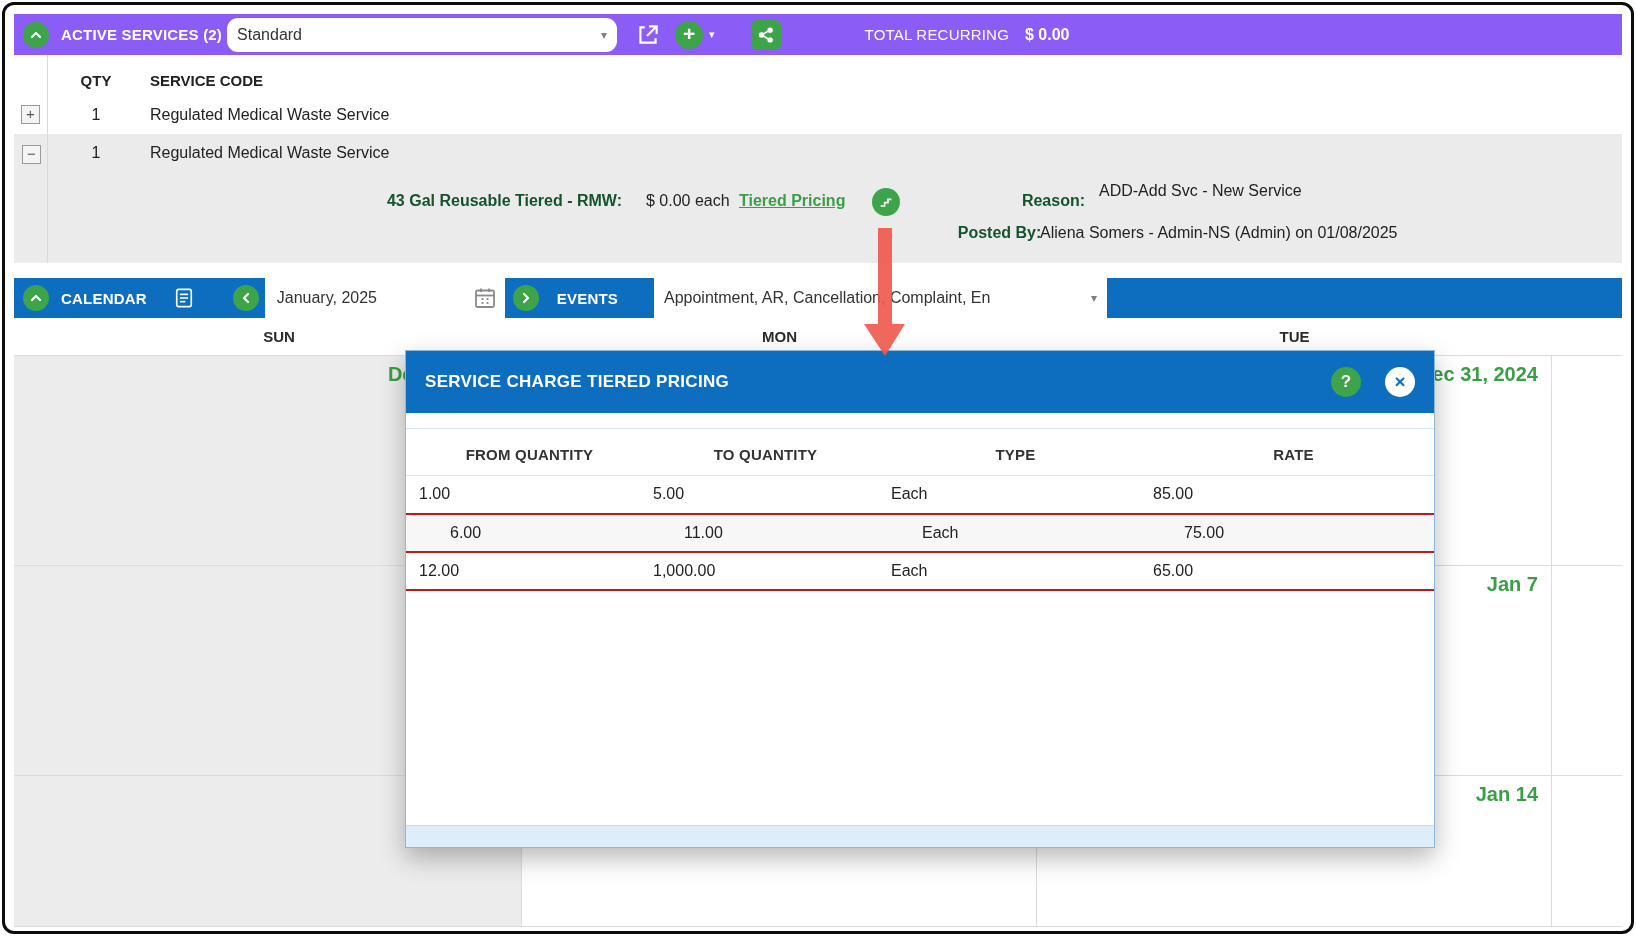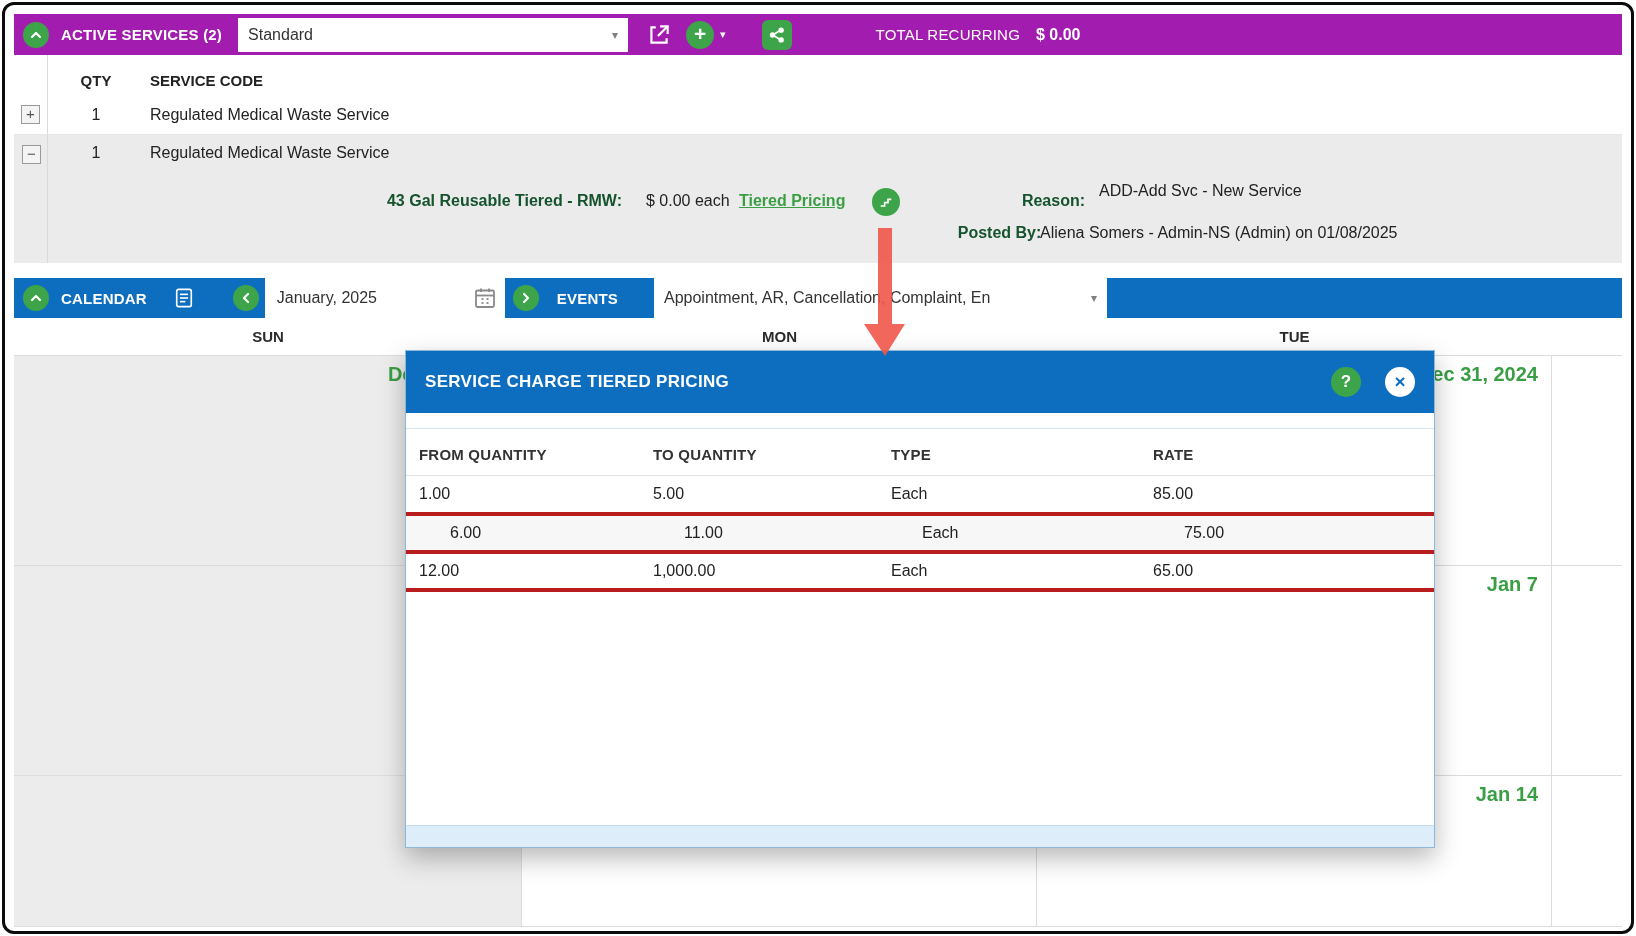--- a/index.html
+++ b/index.html
@@ -3,25 +3,25 @@
 <meta charset="utf-8">
 <style>
   * { margin:0; padding:0; box-sizing:border-box; }
   html,body { width:1636px; height:936px; }
   body { font-family:"Liberation Sans", sans-serif; background:#fff; position:relative; overflow:hidden; }
 
   .screen { position:absolute; left:2px; top:2px; width:1632px; height:932px; border-radius:12px; overflow:hidden; background:#fff; }
   .frame-border { position:absolute; left:2px; top:2px; width:1632px; height:932px; border:3px solid #0b0b0b; border-radius:12px; z-index:40; pointer-events:none; }
 
   
-  .topbar { position:absolute; left:12px; top:12px; width:1608px; height:41px; background:#a21caf; display:flex; align-items:center; padding-left:9px; z-index:2; }
+  .topbar { position:absolute; left:12px; top:12px; width:1608px; height:41px; background:#8b5cf6; display:flex; align-items:center; padding-left:9px; z-index:2; }
   .circle-btn { width:26px; height:26px; border-radius:50%; background:#3da44a; display:flex; align-items:center; justify-content:center; flex:none; cursor:pointer; }
   .bar-title { color:#fff; font-weight:bold; font-size:15px; letter-spacing:.2px; margin-left:12px; white-space:nowrap; }
   .select { background:#fff; display:flex; align-items:center; justify-content:space-between; font-size:16px; color:#333; padding:0 10px; cursor:pointer; }
-  .view-select { width:390px; height:34px; margin-left:16px; }
+  .view-select { width:390px; height:34px; margin-left:5px;border-radius:11px; }
   .caret { color:#808080; font-size:12px; }
   .iconbtn { margin-left:16px; width:30px; height:30px; display:flex; align-items:center; justify-content:center; cursor:pointer; flex:none; }
   .add-wrap { display:flex; align-items:center; margin-left:12px; cursor:pointer; }
   .add-circle { width:28px; height:28px; border-radius:50%; background:#3da44a; color:#fff; font-size:21px; font-weight:bold; display:flex; align-items:center; justify-content:center; }
   .add-circle span { position:relative; top:-1px; }
   .add-caret { color:#fff; font-size:11px; margin-left:6px; }
   .share-btn { margin-left:36px; width:30px; height:30px; border-radius:6px; background:#3da44a; display:flex; align-items:center; justify-content:center; cursor:pointer; flex:none; }
   .total-label { color:#fff; font-weight:normal; font-size:15px; margin-left:84px; letter-spacing:.2px; white-space:nowrap; }
   .total-value { color:#fff; font-weight:bold; font-size:16px; margin-left:16px; white-space:nowrap; }
 
@@ -45,37 +45,37 @@
 
   
   .calbar { position:absolute; left:12px; top:276px; width:1608px; height:40px; background:#0d6ec0; display:flex; align-items:center; padding-left:9px; z-index:2; }
   .month-box { width:240px; height:40px; margin-left:6px; background:#fff; display:flex; align-items:center; justify-content:space-between; padding:0 8px 0 12px; font-size:16px; color:#333; cursor:pointer; }
   .events-select { width:453px; height:40px; margin-left:36px; }
   .events-select .txt { overflow:hidden; white-space:nowrap; }
 
   
   .dayhead { position:absolute; left:12px; top:316px; width:1608px; height:37px; background:#fff; z-index:1; }
   .dayhead span { position:absolute; top:0; line-height:37px; text-align:center; font-weight:bold; font-size:15px; color:#2b2b2b; }
-  .dh0 { left:0; width:508px; } .dh1 { left:508px; width:515px; } .dh2 { left:1023px; width:515px; }
+  .dh0 { left:11px; width:508px; } .dh1 { left:508px; width:515px; } .dh2 { left:1023px; width:515px; }
   .calgrid { position:absolute; left:12px; top:353px; width:1608px; height:572px; display:grid; grid-template-columns:508px 515px 515px 1fr; grid-template-rows:210px 210px 1fr; border-top:1px solid #dcdcdc; z-index:1; }
   .cell { border-right:1px solid #dcdcdc; border-bottom:1px solid #dcdcdc; background:#fff; position:relative; }
   .cell.wknd { background:#ececec; }
   .cell.last { border-right:none; }
   .cell .date { position:absolute; top:7px; right:13px; color:#3a9f44; font-weight:bold; font-size:20px; white-space:nowrap; }
 
   
   .modal { position:absolute; left:403px; top:348px; width:1030px; height:498px; background:#fff; border:1px solid #8fb8d8; box-shadow:0 10px 24px rgba(0,0,0,.28); z-index:20; }
   .modal-head { height:62px; background:#0d6ec0; display:flex; align-items:center; padding:0 19px; }
   .modal-title { color:#fff; font-weight:bold; font-size:17px; letter-spacing:.3px; flex:1; }
   .help-btn { width:30px; height:30px; border-radius:50%; background:#3da44a; color:#fff; font-weight:bold; font-size:17px; display:flex; align-items:center; justify-content:center; margin-right:24px; cursor:pointer; flex:none; }
   .close-btn { width:30px; height:30px; border-radius:50%; background:#fff; color:#0d6ec0; font-weight:bold; font-size:19px; display:flex; align-items:center; justify-content:center; cursor:pointer; flex:none; }
   .modal-divider { margin-top:15px; height:1px; background:#d4e7f7; }
   table.tiers { width:100%; border-collapse:collapse; table-layout:fixed; }
-  table.tiers th { text-align:left; font-size:15px; color:#333; font-weight:bold; letter-spacing:.2px; padding:17px 0 12px 13px; border-bottom:1px solid #e3e3e3; }
-  table.tiers td { font-size:16px; color:#222; padding:0 0 0 13px; height:38px; border-bottom:4px solid #b91c1c; }
+  table.tiers th { text-align:center; font-size:15px; color:#333; font-weight:bold; letter-spacing:.2px; padding:17px 0 12px 13px; border-bottom:1px solid #e3e3e3; }
+  table.tiers td { font-size:16px; color:#222; padding:0 0 0 13px; height:38px; border-bottom:2px solid #b91c1c; }
   table.tiers tr.alt td { background:#f7f7f7;padding-left:44px; }
   .modal-foot { position:absolute; left:0; right:0; bottom:0; height:22px; background:#ddeefa; border-top:1px solid #c3dcf0; }
 
   
   .arrow { position:absolute; left:860px; top:224px; z-index:30; }
 </style>
 </head>
 <body>
 
 <div class="screen">

